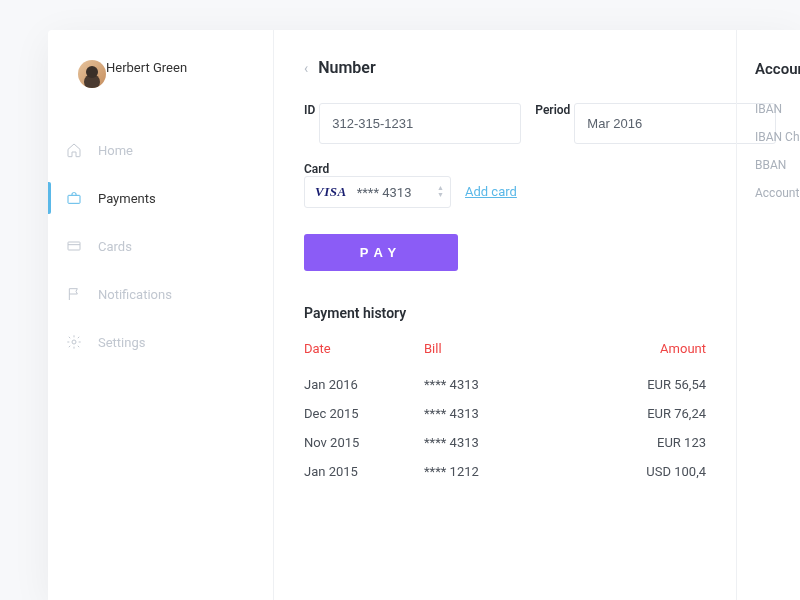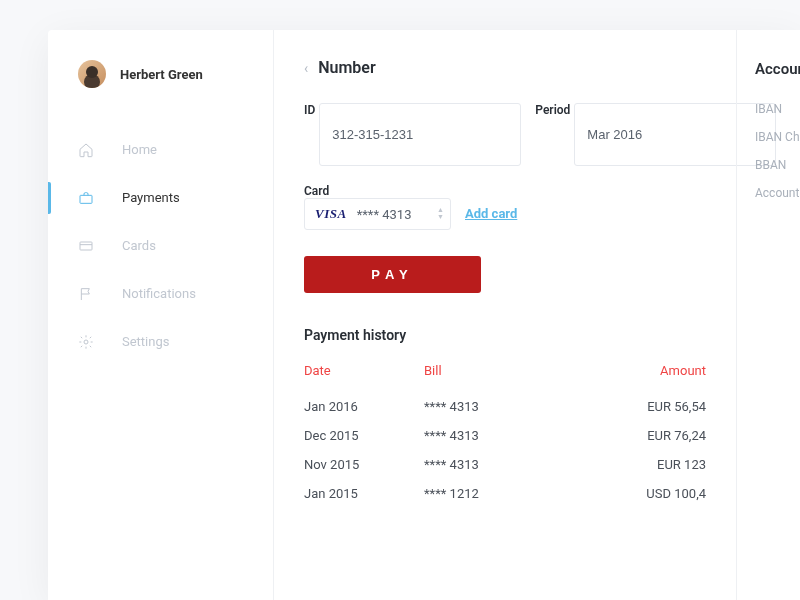--- a/index.html
+++ b/index.html
@@ -21,24 +21,22 @@
   border-radius: 4px 0 0 0;
 }
 .sidebar {
   width: 226px;
   padding: 30px 0;
   border-right: 1px solid #eef0f3;
   flex-shrink: 0;
 }
 .profile {
   display: flex;
-  align-items: center;
-  gap: 14px;
+  align-items: flex-start;
   padding: 0 30px 38px;
-  font-weight: bold;
 }
 .avatar {
   width: 28px; height: 28px;
   border-radius: 50%;
   background: linear-gradient(135deg,#e6c29b 0%, #c68f5f 100%);
   position: relative;
   overflow: hidden;
 }
 .avatar::after {
   content:"";
@@ -46,22 +44,23 @@
   top:6px; left:8px;
   width:12px; height:12px;
   border-radius:50%;
   background:#3a2f28;
   box-shadow: 0 10px 0 2px #4a3a30;
 }
 .profile-name { font-size: 13px; color: #333; }
 .nav { display:flex; flex-direction:column; }
 .nav-item {
   display:flex;
-  gap:28px;
-  padding: 16px 30px;
+  align-items:center;
+  gap:16px;
+  padding: 16px 18px;
   color:#c1c7d0;
   cursor:pointer;
   position:relative;
   font-size:13px;
 }
 .nav-item.active {
   color:#333;
 }
 .nav-item.active::before {
   content:"";
@@ -83,21 +82,21 @@
 .title-row { display:flex; align-items:center; gap:10px; margin-bottom: 26px; }
 .back-chevron { color:#b5bcc6; font-size:14px; cursor:pointer; }
 .page-title { font-size:16px; font-weight:600; color:#2a2f36; }
 
 .form-row { display:flex; gap:14px; margin-bottom:18px; }
 .field { flex:1; display:flex; flex-direction:row; gap:4px; }
 .field-label { font-size:12px; font-weight:600; color:#2a2f36; }
 .input {
   border:1px solid #e6e9ee;
   border-radius:3px;
-  padding:23px 12px;
+  padding:12px 12px;
   font-size:13px;
   color:#5a626d;
   background:#fff;
 }
 .card-row { display:flex; align-items:flex-end; gap:14px; margin-bottom:26px; }
 .card-select {
   width: 147px;
   border:1px solid #e6e9ee;
   border-radius:3px;
   padding:7px 10px;
@@ -119,25 +118,24 @@
 .stepper {
   position:absolute; right:6px; top:4px; bottom:4px;
   display:flex; flex-direction:column; justify-content:center;
   color:#c1c7d0; font-size:7px; line-height:7px;
 }
 .add-card {
   color:#5ab8e8;
   text-decoration:underline;
   font-size:13px;
   padding-bottom:9px;
-  font-weight:bold;
 }
 .pay-btn {
-  width:177px;
-  background:#b91c1c;
+  width:154px;
+  background:#8b5cf6;
   color:#fff;
   border:none;
   border-radius:3px;
   padding:11px 0;
   font-size:13px;
   font-weight:600;
   letter-spacing:6px;
   cursor:pointer;
   margin-bottom:34px;
 }

